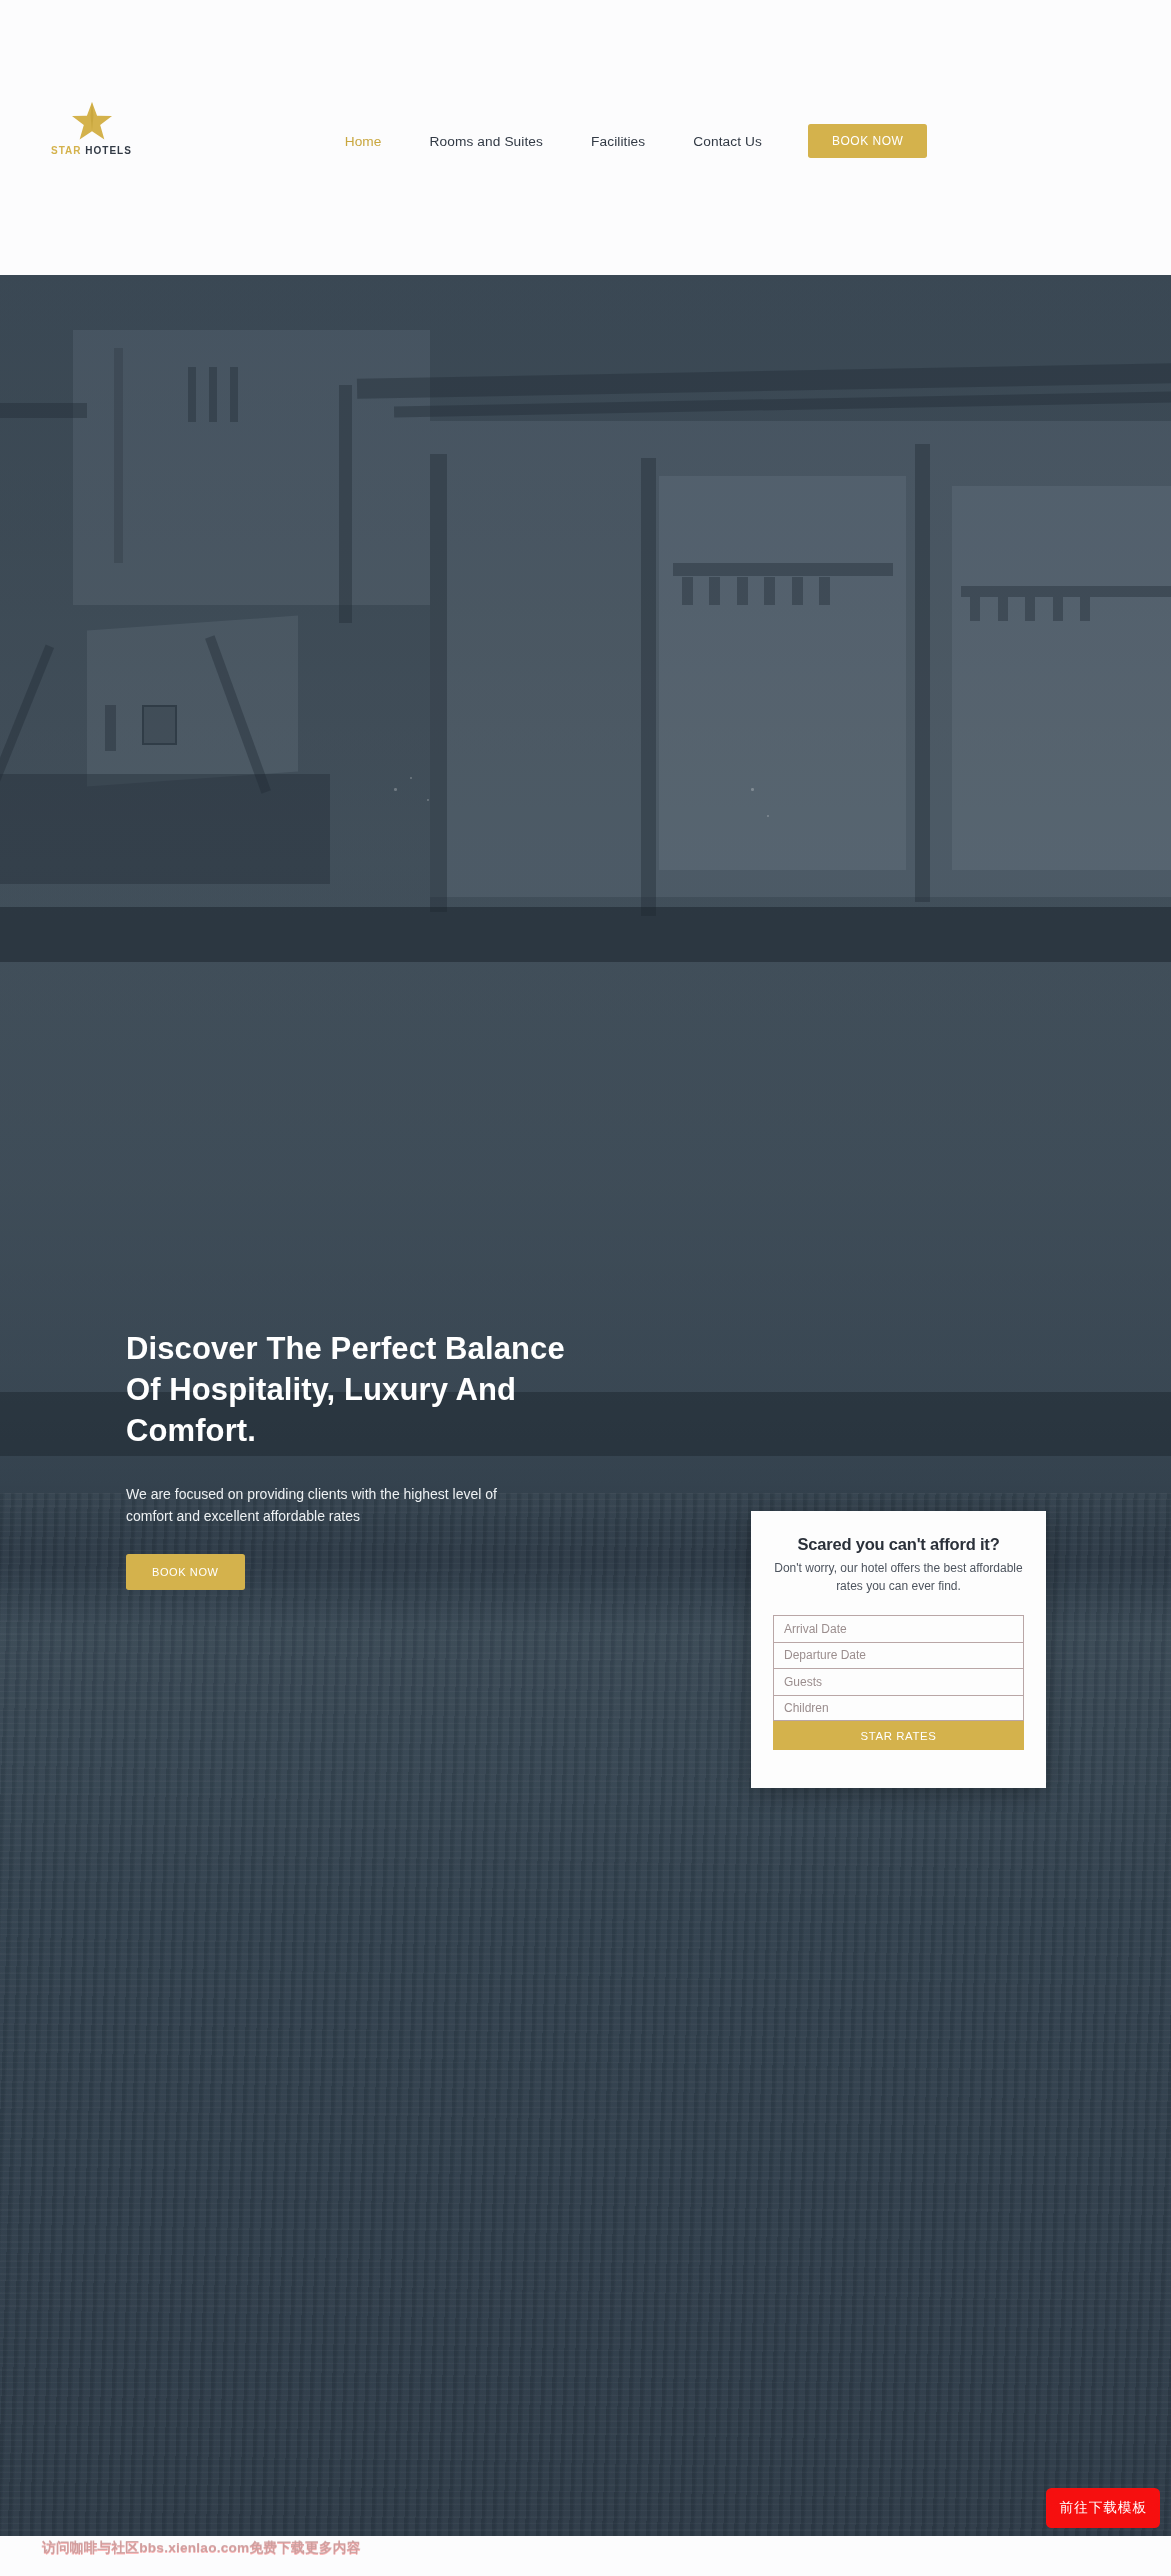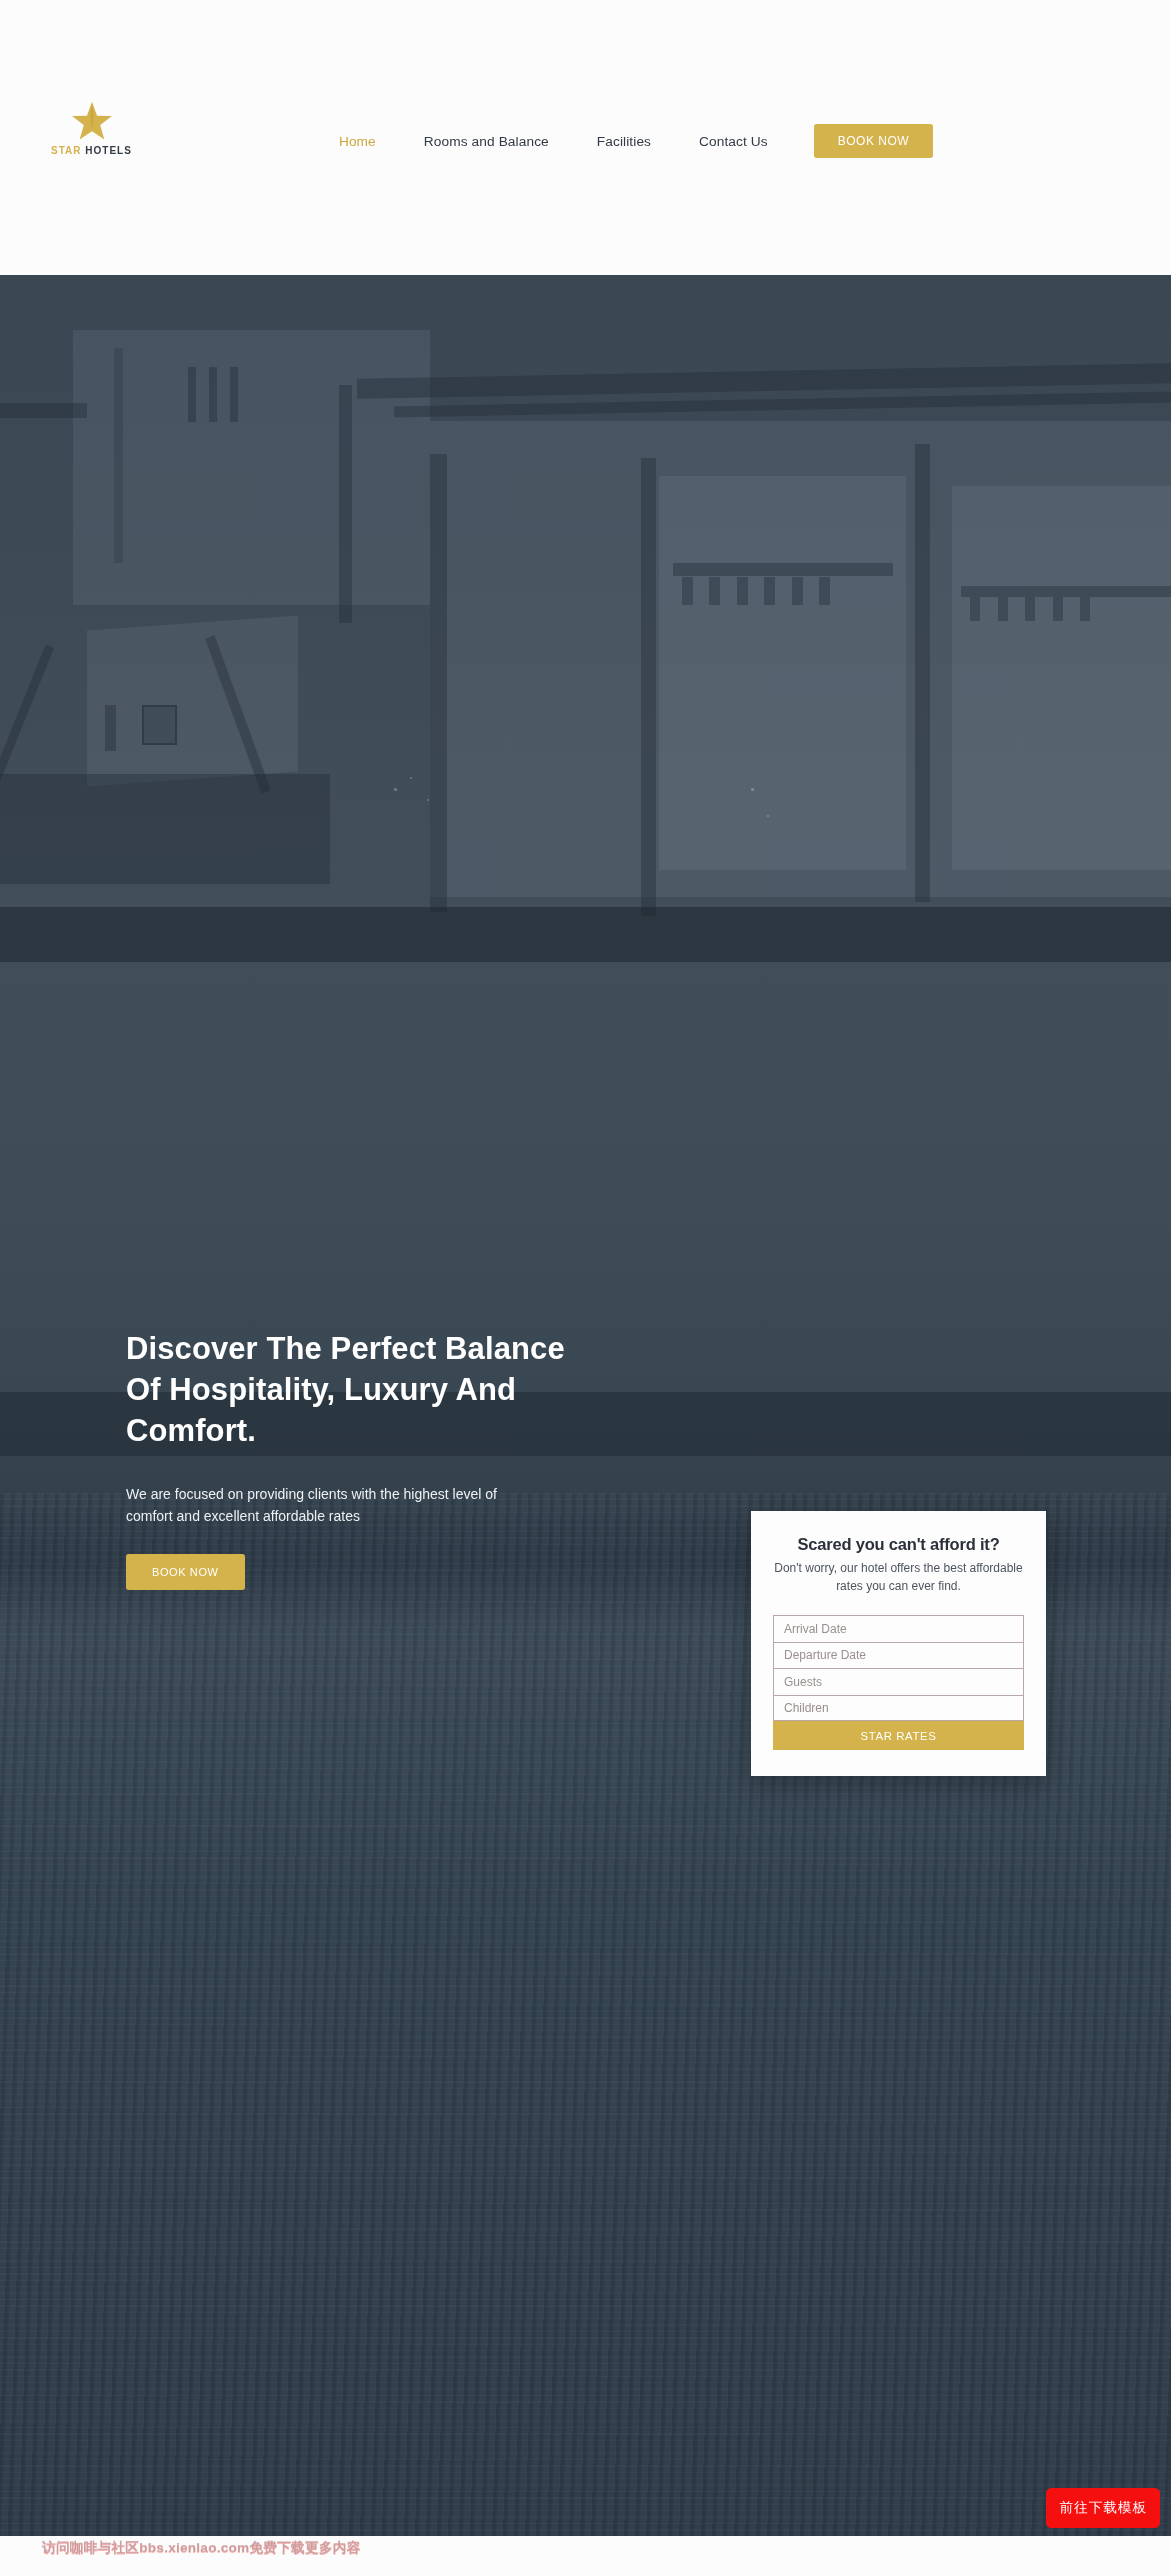--- a/index.html
+++ b/index.html
@@ -104,21 +104,21 @@
   .hero-sub{
     color:#eef1f3; font-size:14px; line-height:1.62;
     margin-top:31px; max-width:421px;
   }
   .hero-cta{ margin-top:26px; }
   .hero-cta .btn-gold{ padding:12px 26px; font-size:11px; letter-spacing:0.6px; }
 
   
   .booking-card{
     position:absolute; left:751px; top:1236px;
-    width:295px; padding:24px 22px 26px 22px;
+    width:295px; padding:24px 22px 38px 22px;
     background:#fdfdfd;
     box-shadow:0 5.5px 24px rgba(0,0,0,.28);
   }
   .bk-title{
     font-size:16.5px; font-weight:700; color:#2b313a;
     text-align:center; letter-spacing:-0.2px;
   }
   .bk-sub{
     font-size:12px; color:#4d545e; text-align:center;
     margin-top:6.4px; line-height:1.45;
@@ -177,21 +177,21 @@
       </svg>
     </span>
     <span class="logo-text">
       <span class="s1">STAR</span><span class="s2"> HOTELS</span>
     </span>
   </div>
 
   <nav class="nav">
     <div class="nav-inner">
       <a class="nav-link active" href="#">Home</a>
-      <a class="nav-link" href="#">Rooms and Balance</a>
+      <a class="nav-link" href="#">Rooms and Suites</a>
       <a class="nav-link" href="#">Facilities</a>
       <a class="nav-link" href="#">Contact Us</a>
       <button class="btn-gold">BOOK NOW</button>
     </div>
   </nav>
 
 </div>
 
 <section class="hero">
 

